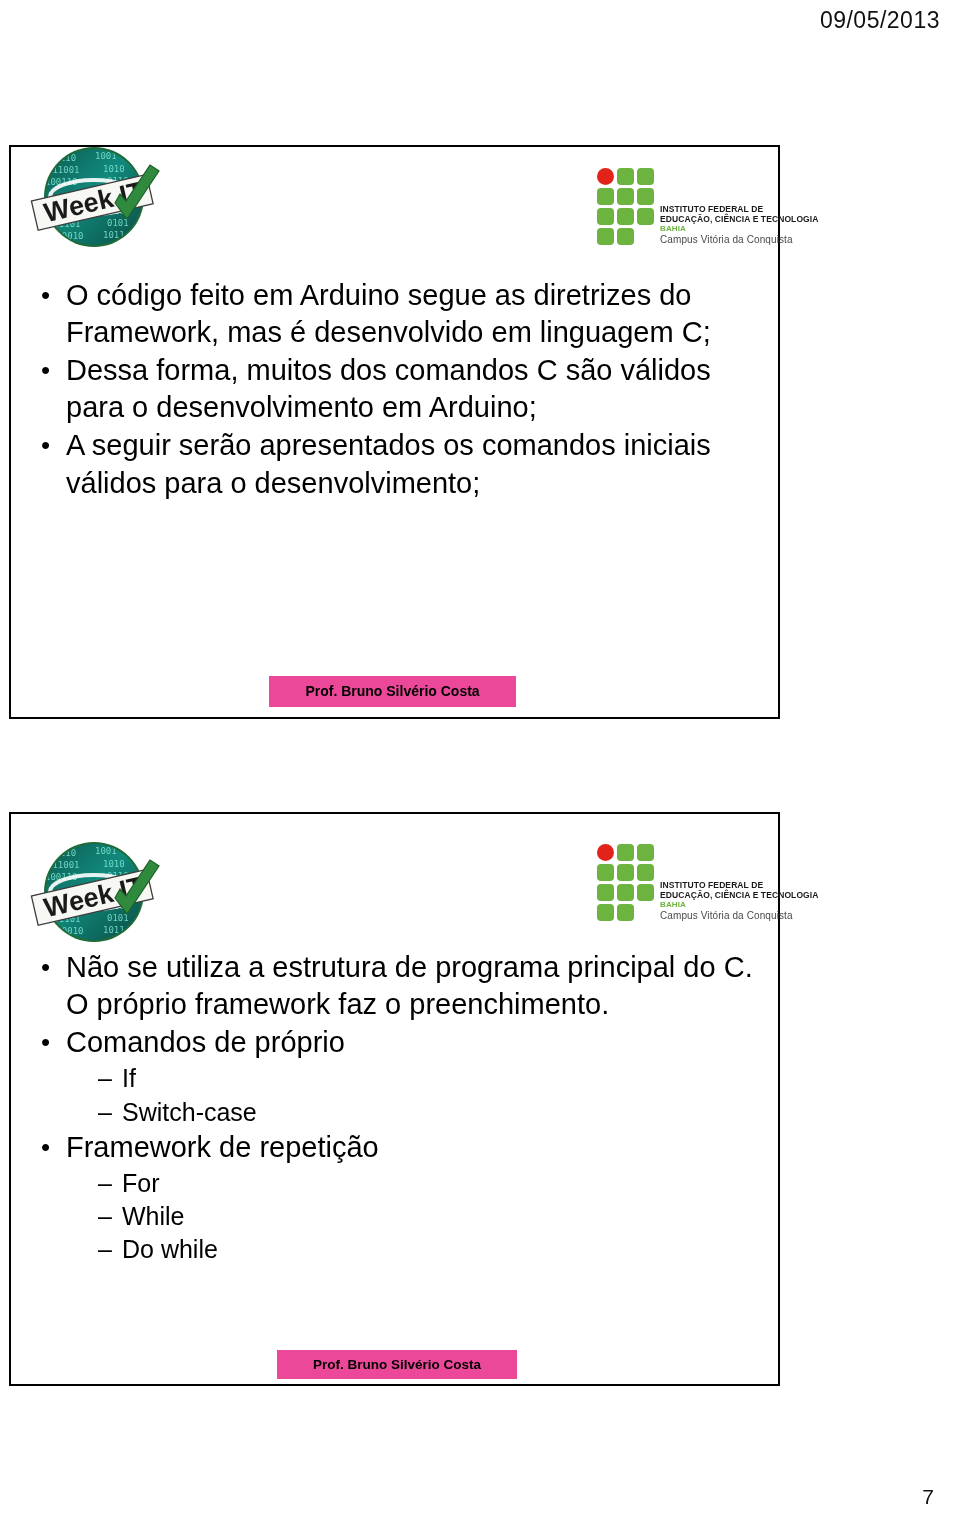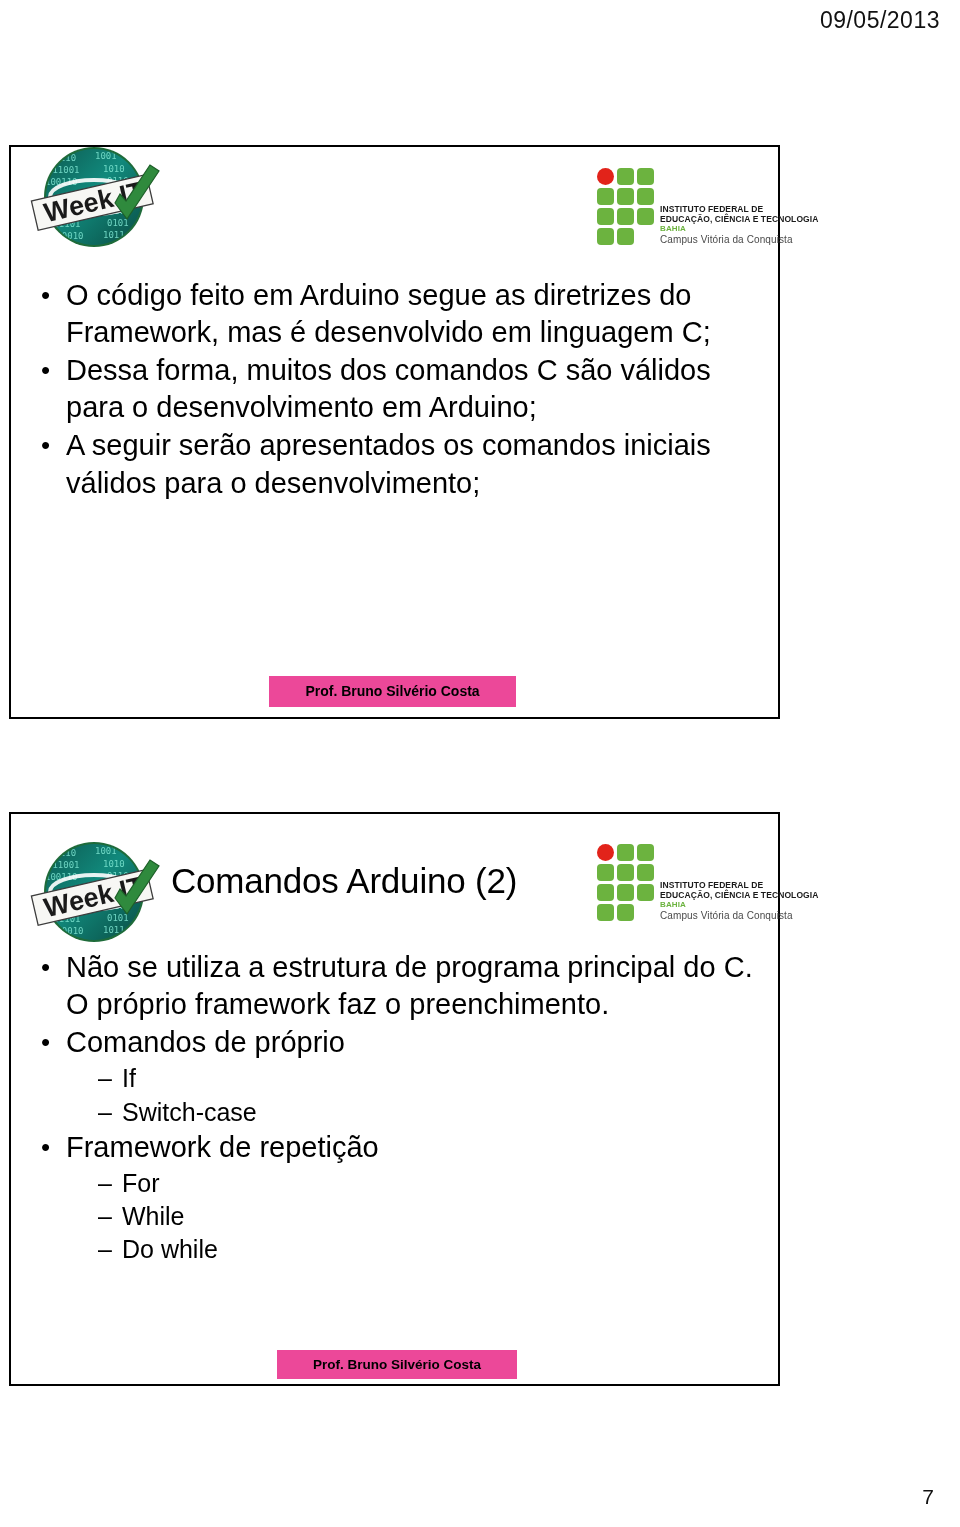--- a/index.html
+++ b/index.html
@@ -320,21 +320,20 @@
         </g>
         <ellipse cx="71" cy="56" rx="44" ry="17" fill="none" stroke="#ffffff" stroke-width="4" opacity="0.9"></ellipse>
         <g transform="rotate(-13 71 60)">
           <rect x="10" y="46" width="118" height="30" fill="#f7f7f4" stroke="#3c3c3c" stroke-width="1.3"></rect>
           <text x="20" y="70" font-family="Liberation Sans, sans-serif" font-size="27" font-weight="bold" fill="#1a1a1a">Week IT</text>
         </g>
         <path d="M92 62 L104 78 L136 30 L127 24 L103 60 L97 53 Z" fill="#2f8a3d" stroke="#1d5f28" stroke-width="1.2"></path>
       </svg>
     </div>
 
-    <div class="slide-title">Comandos Arduino (2)</div>
 
     <div class="ifba-logo">
       <div class="ifba-grid">
         <div class="ifba-cell red"></div>
         <div class="ifba-cell"></div>
         <div class="ifba-cell"></div>
         <div class="ifba-cell"></div>
         <div class="ifba-cell"></div>
         <div class="ifba-cell"></div>
         <div class="ifba-cell"></div>

